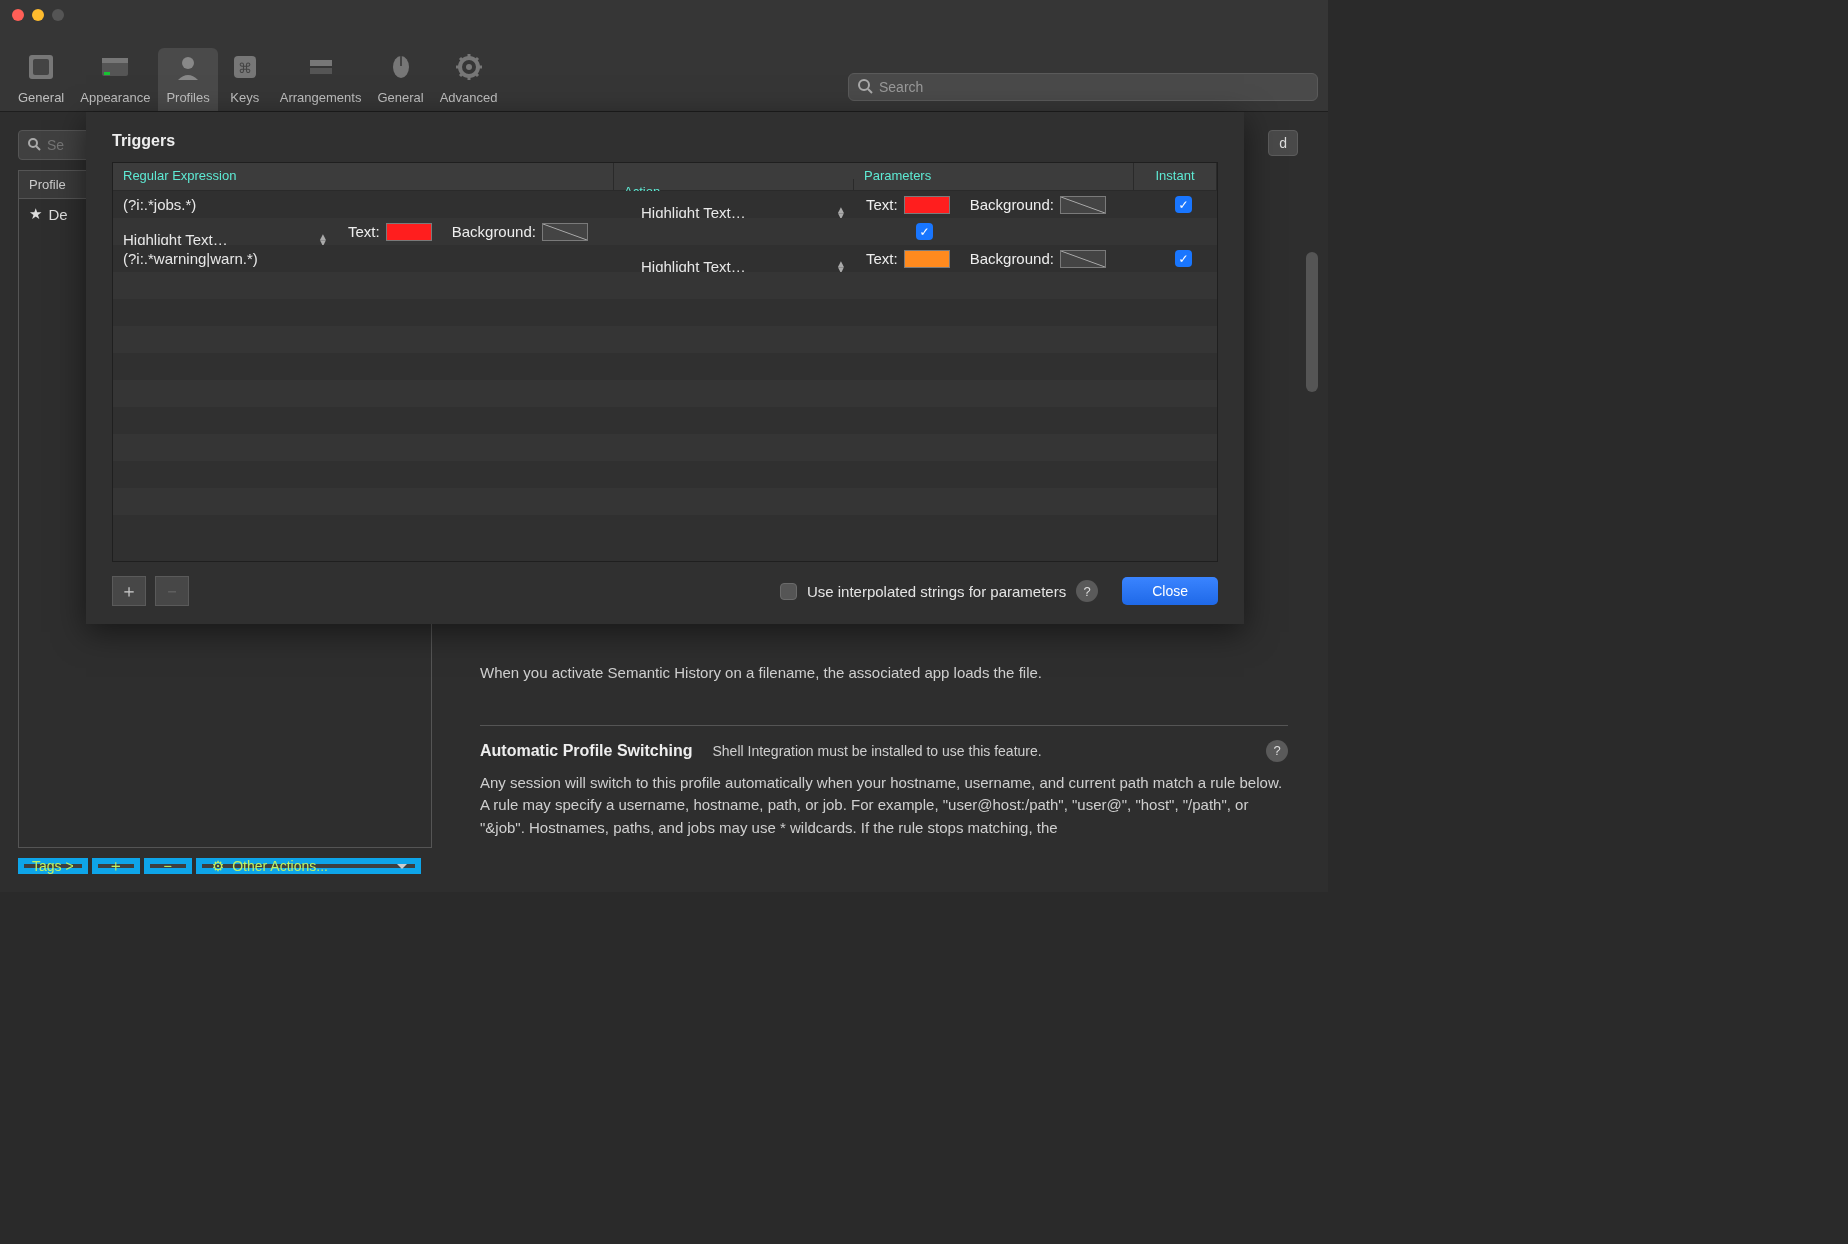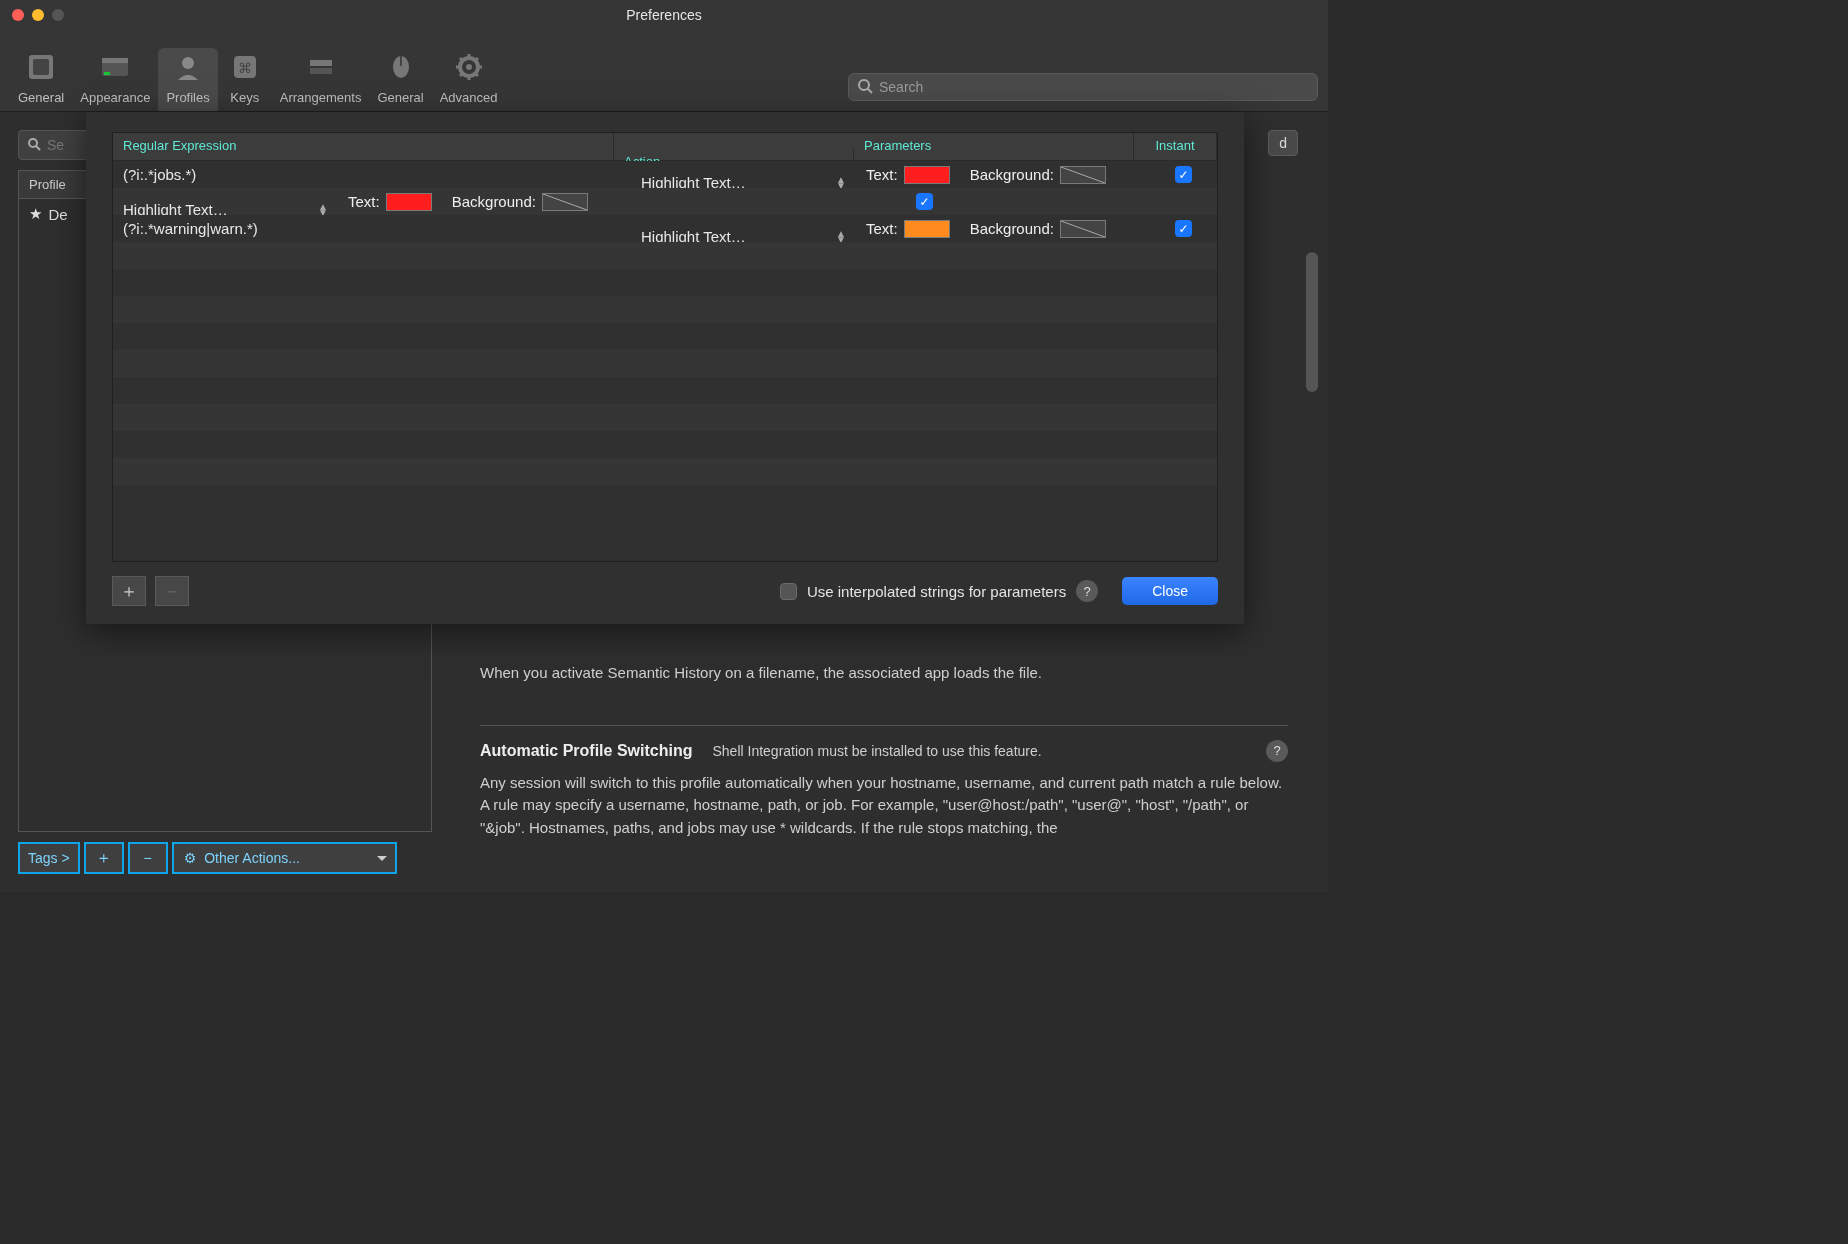--- a/index.html
+++ b/index.html
@@ -107,24 +107,24 @@
   .profile-row {
     padding: 6px 10px;
     display: flex; align-items: center; gap: 6px;
     font-size: 15px;
   }
   .sidebar-footer {
     display: flex; align-items: center; gap: 4px;
     margin-top: 10px;
   }
   .sidebar-footer .ctl {
-    height: 32px;
-    background: #3f3f3f; border: 2px solid #0ea5e9;
+    height: 16px;
+    background: #3f3f3f; border: 6px solid #0ea5e9;
     display: flex; align-items: center; justify-content: center;
-    padding: 0 10px; color:#7dd3fc; font-size: 16px;
+    padding: 0 10px; color:#bef264; font-size: 16px;
   }
   .sidebar-footer .tags { font-size: 14px; padding: 0 8px;}
   .sidebar-footer .other {
     flex: none; width: 225px; gap: 8px; font-size:14px;
     justify-content: flex-start;
     position: relative;
   }
   .sidebar-footer .other::after {
     content:''; position: absolute; right:8px; top:50%;
     border: 5px solid transparent; border-top-color:#ccc; transform: translateY(-2px);
@@ -259,21 +259,20 @@
 </style>
 </head>
 <body>
 
 <div class="titlebar">
   <div class="traffic-lights">
     <div class="dot close"></div>
     <div class="dot min"></div>
     <div class="dot"></div>
   </div>
-  <div class="title">Preferences</div>
 </div>
 
 <div class="toolbar">
   <div class="tool-btn">
     <div class="icon">
       <svg width="30" height="30">
           <rect x="3" y="3" width="24" height="24" rx="3" fill="#777"></rect>
           <rect x="7" y="7" width="16" height="16" rx="2" fill="#444"></rect>
         </svg>
     </div>
@@ -394,20 +393,21 @@
         <span class="sec-note">Shell Integration must be installed to use this feature.</span>
         <div class="help-btn">?</div>
       </div>
       <div class="desc">Any session will switch to this profile automatically when your hostname, username, and current path match a rule below. A rule may specify a username, hostname, path, or job. For example, "user@host:/path", "user@", "host", "/path", or "&amp;job". Hostnames, paths, and jobs may use * wildcards. If the rule stops matching, the</div>
     </div>
   </div>
   <div class="scrollbar-fake"></div>
 </div>
 
 <div class="dialog">
+  <div class="dialog-title">Triggers</div>
 
   <div class="trigger-table">
     <div class="thead">
       <div class="th col-regex">Regular Expression</div>
       <div class="th col-action">Action</div>
       <div class="th col-params">Parameters</div>
       <div class="th col-instant">Instant</div>
     </div>
     <div class="tbody" id="tbody">
 

